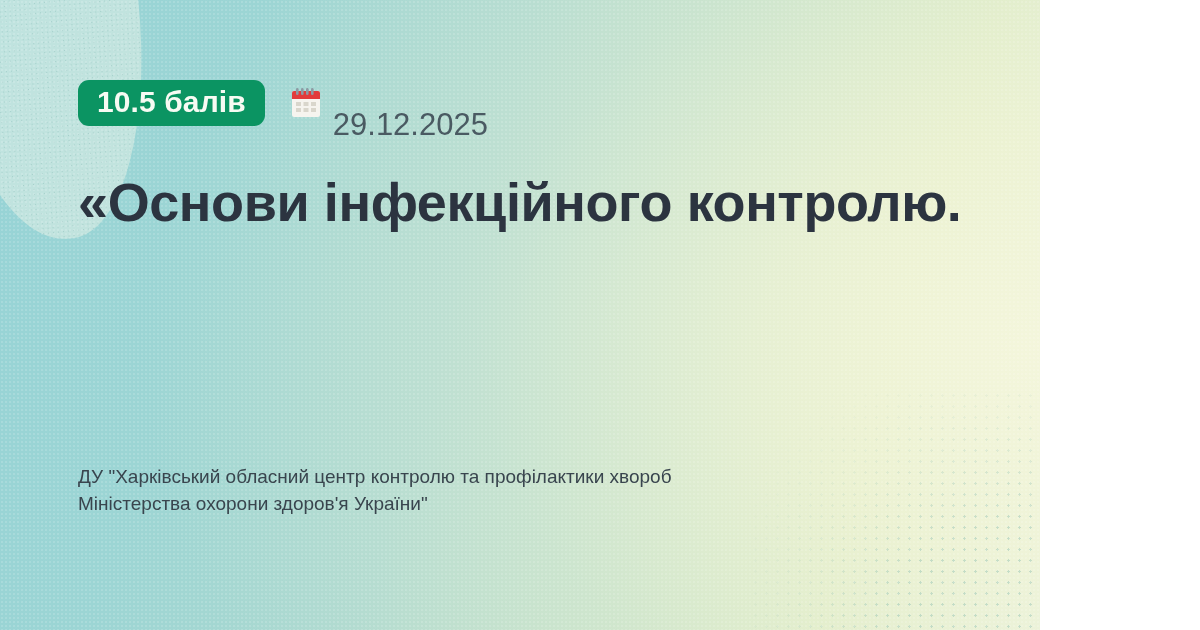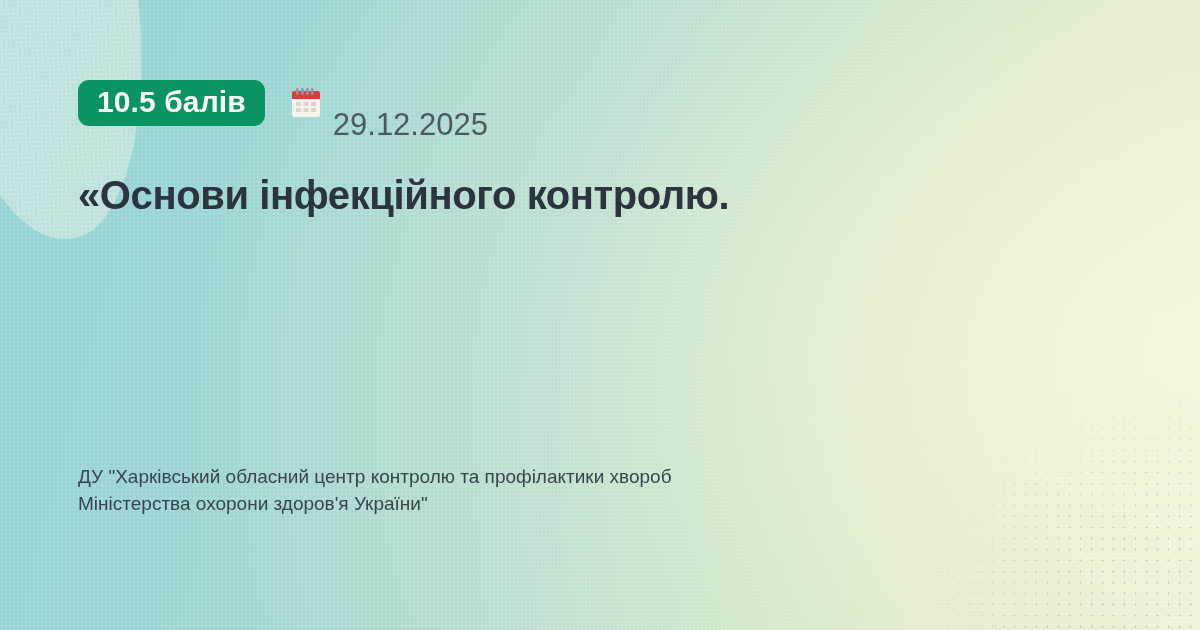--- a/index.html
+++ b/index.html
@@ -3,21 +3,21 @@
 <meta charset="utf-8">
 <title>Event Card</title>
 <style>
   html, body {
     margin: 0;
     padding: 0;
     background: #ffffff;
   }
   .canvas {
     position: relative;
-    width: 1200px;
+    width: 1040px;
     height: 630px;
     overflow: hidden;
     font-family: "Liberation Sans", "DejaVu Sans", sans-serif;
     background:
       radial-gradient(120% 150% at 100% 55%, rgba(244,246,220,0.95) 0%, rgba(238,243,216,0.72) 22%, rgba(214,233,214,0.45) 45%, rgba(160,214,212,0.06) 72%, rgba(160,214,212,0) 86%),
       linear-gradient(106deg, #96d3d6 0%, #9cd5d4 22%, #add9cf 44%, #c9e3c6 64%, #e4eeC0 82%, #f2f5dc 100%);
   }
 
   
   .canvas::after {
@@ -117,21 +117,21 @@
 
   
   .cal-icon { width: 30px; height: 32px; display: block; }
   
   .pin-icon { width: 19px; height: 34px; display: block; }
 
   
   .title {
     margin-top: 46px;
     color: #2c3440;
-    font-size: 40px;
+    font-size: 54px;
     font-weight: 700;
     line-height: 1.05;
     letter-spacing: -0.4px;
     max-width: 1065px;
   }
   .title .line { display: block; white-space: nowrap; }
 
   
   .footer {
     margin-top: auto;

